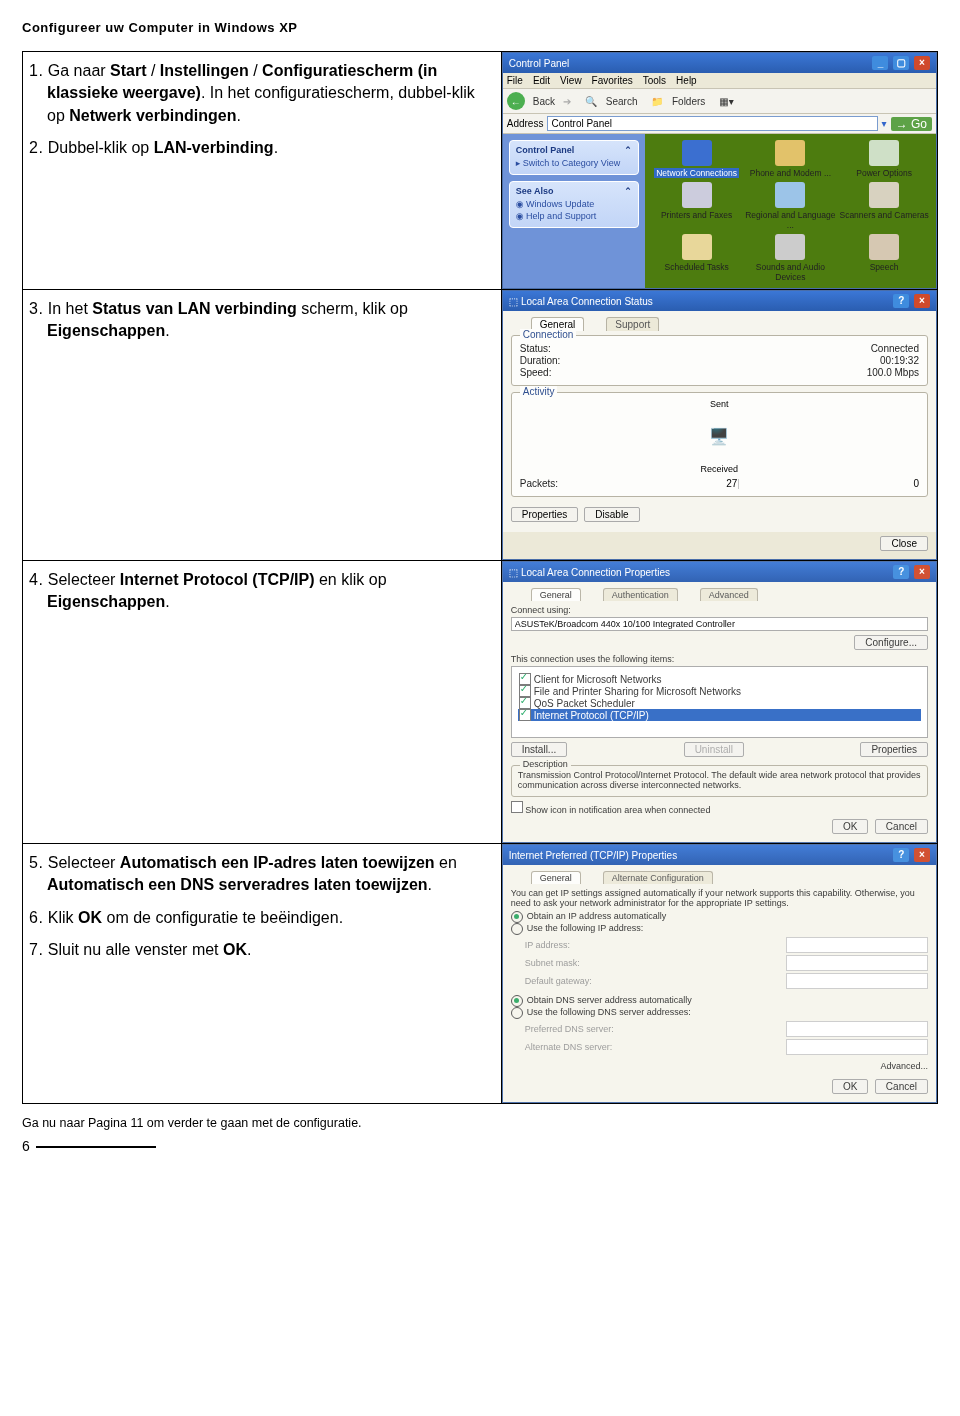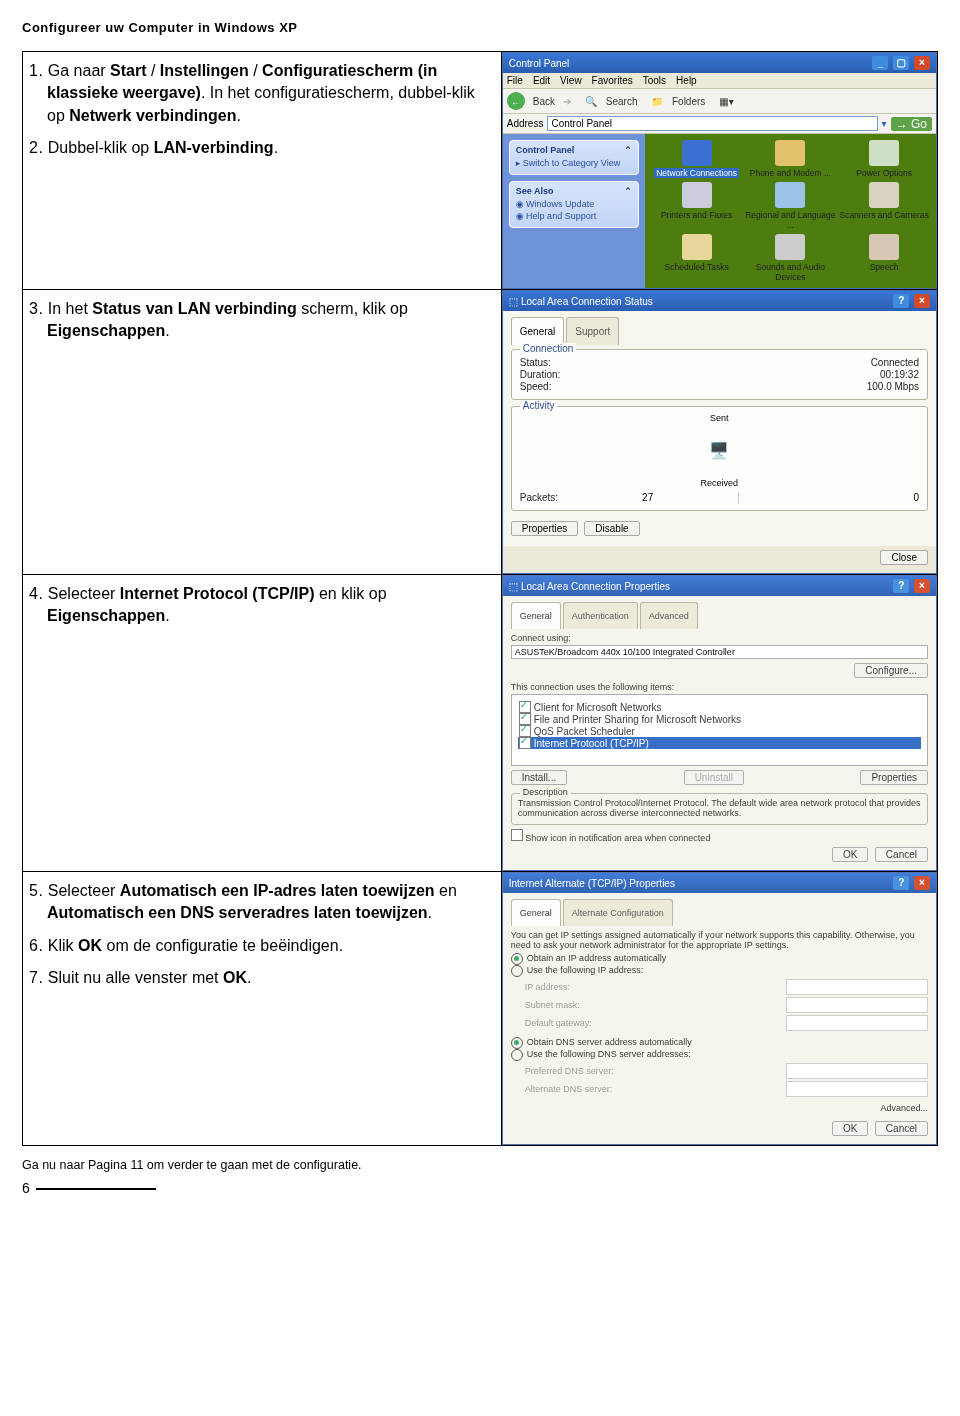--- a/index.html
+++ b/index.html
@@ -150,21 +150,21 @@
     width:30px; height:26px; margin:0 auto 2px;
     background:#ddd; border-radius:3px;
   }
   .cp-item.sel .ic { background:#3b6fd0; }
   .cp-item.sel .lbl { background:#316ac5; color:#fff; display:inline-block; padding:0 2px; }
 
   .stat-body { padding:6px 8px; background:#f6f5ee; font-size:10px; }
   .tabs { display:flex; gap:2px; margin-bottom:4px; }
   .tabs .tab {
     background:#fdfdfb; border:1px solid #b7b3a4; border-bottom:none;
-    padding:8px 8px; border-radius:3px 3px 0 0;
+    padding:1px 8px; border-radius:3px 3px 0 0;margin-left:20px;
   }
   .tabs .tab.inactive { background:#ece9d8; color:#555; }
   .group {
     border:1px solid #b7b3a4; border-radius:3px; padding:6px 8px; margin-bottom:6px;
     position:relative; background:#fdfdfb;
   }
   .group .legend {
     position:absolute; top:-7px; left:8px; background:#fdfdfb; padding:0 3px;
     color:#305090; font-size:10px;
   }
@@ -336,21 +336,21 @@
           </div>
           <div class="group">
             <span class="legend">Activity</span>
             <div class="act-row" style="justify-content:center; gap:18px; margin-bottom:4px">
               <span>Sent</span>
               <span style="font-size:16px;color:#6aa2d8">🖥️</span>
               <span>Received</span>
             </div>
             <div class="kv">
               <span class="k">Packets:</span>
-              <span style="flex:1;text-align:center">27</span>
+              <span style="flex:1;text-align:right">27</span>
               <span style="color:#bbb">|</span>
               <span style="flex:1;text-align:right">0</span>
             </div>
           </div>
           <div class="btns">
             <span class="b">Properties</span>
             <span class="b">Disable</span>
           </div>
         </div>
         <div class="btnrow">
@@ -436,21 +436,21 @@
         <span>Klik </span><b>OK</b><span> om de configuratie te beëindigen.</span>
       </p>
       <p class="step">
         <span class="num">7.</span>
         <span>Sluit nu alle venster met </span><b>OK</b><span>.</span>
       </p>
     </td>
     <td class="shot">
       <div class="xp-window faded">
         <div class="xp-titlebar">
-          <span>Internet Alternate (TCP/IP) Properties</span>
+          <span>Internet Preferred (TCP/IP) Properties</span>
           <span class="icons">
             <span class="help">?</span>
             <span>×</span>
           </span>
         </div>
         <div class="ip-body">
           <div class="tabs">
             <span class="tab">General</span>
             <span class="tab inactive">Alternate Configuration</span>
           </div>

